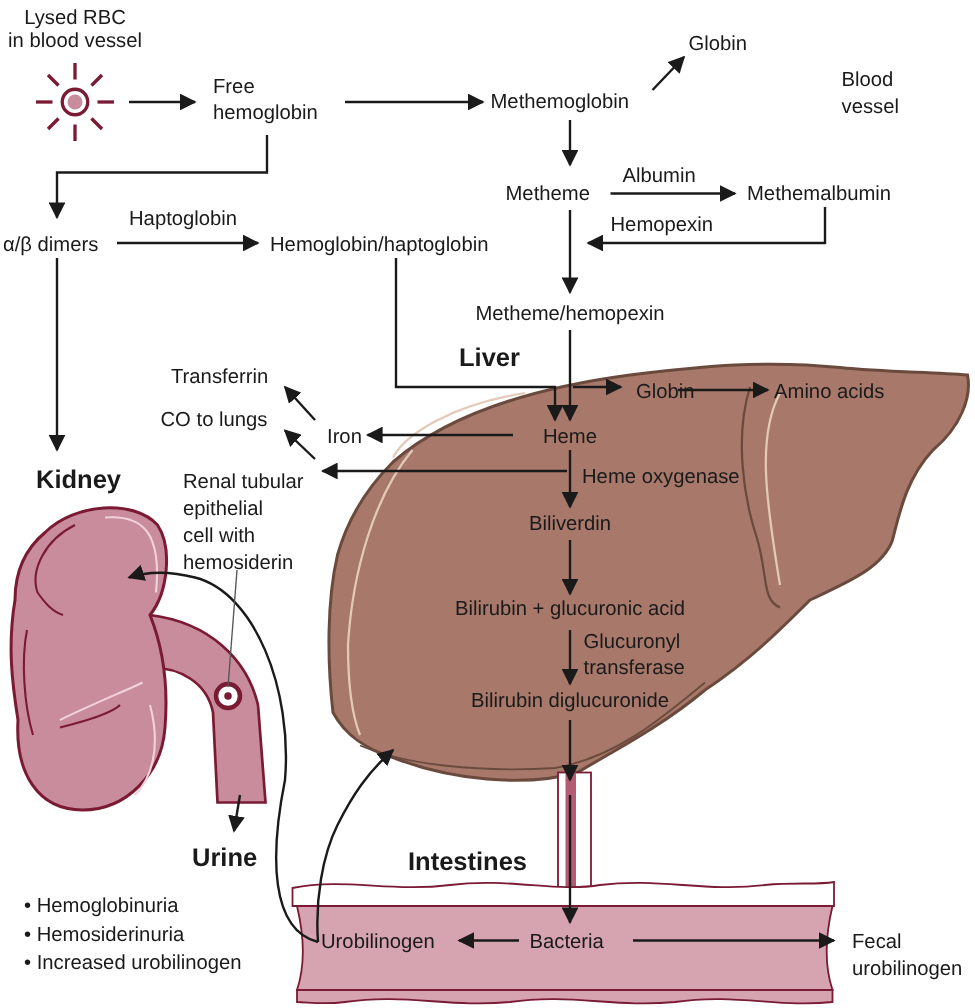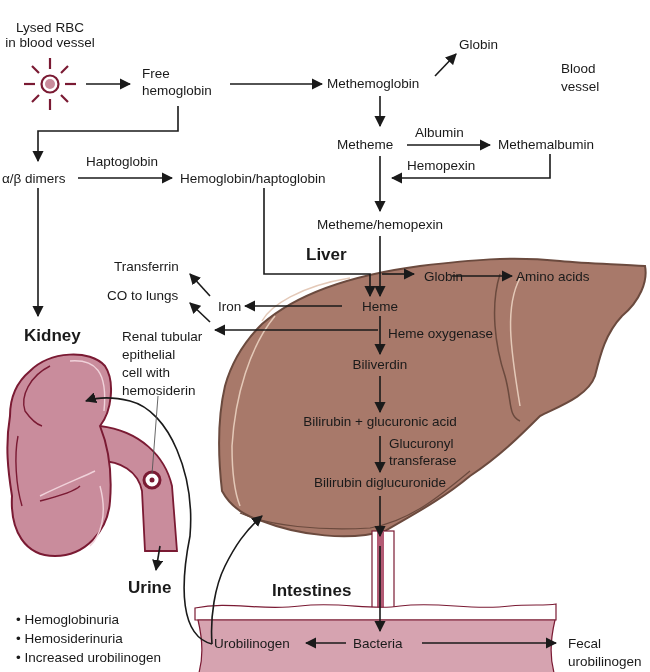--- a/index.html
+++ b/index.html
@@ -1,18 +1,18 @@
 <!DOCTYPE html>
 <html><head>
 <meta charset="utf-8">
 <style>
   html, body { margin:0; padding:0; background:#ffffff; }
   body { width:650px; height:672px; position:relative; overflow:hidden;
          font-family:"Liberation Sans", sans-serif; color:#1a1a1a; }
-  #stage { position:absolute; left:0; top:16px; width:650px; height:573px; }
+  #stage { position:absolute; left:0; top:0; width:650px; height:573px; }
   svg text { font-family:"Liberation Sans", sans-serif; fill:#1a1a1a; }
   .lbl { font-size:13.5px; }
   .bold { font-size:17px; font-weight:bold; }
   .arrow { stroke:#1a1a1a; stroke-width:1.6; fill:none; }
 </style>
 </head>
 <body>
 
 <div id="stage">
 <svg width="650" height="672" viewBox="0 0 650 672" xmlns="http://www.w3.org/2000/svg">

